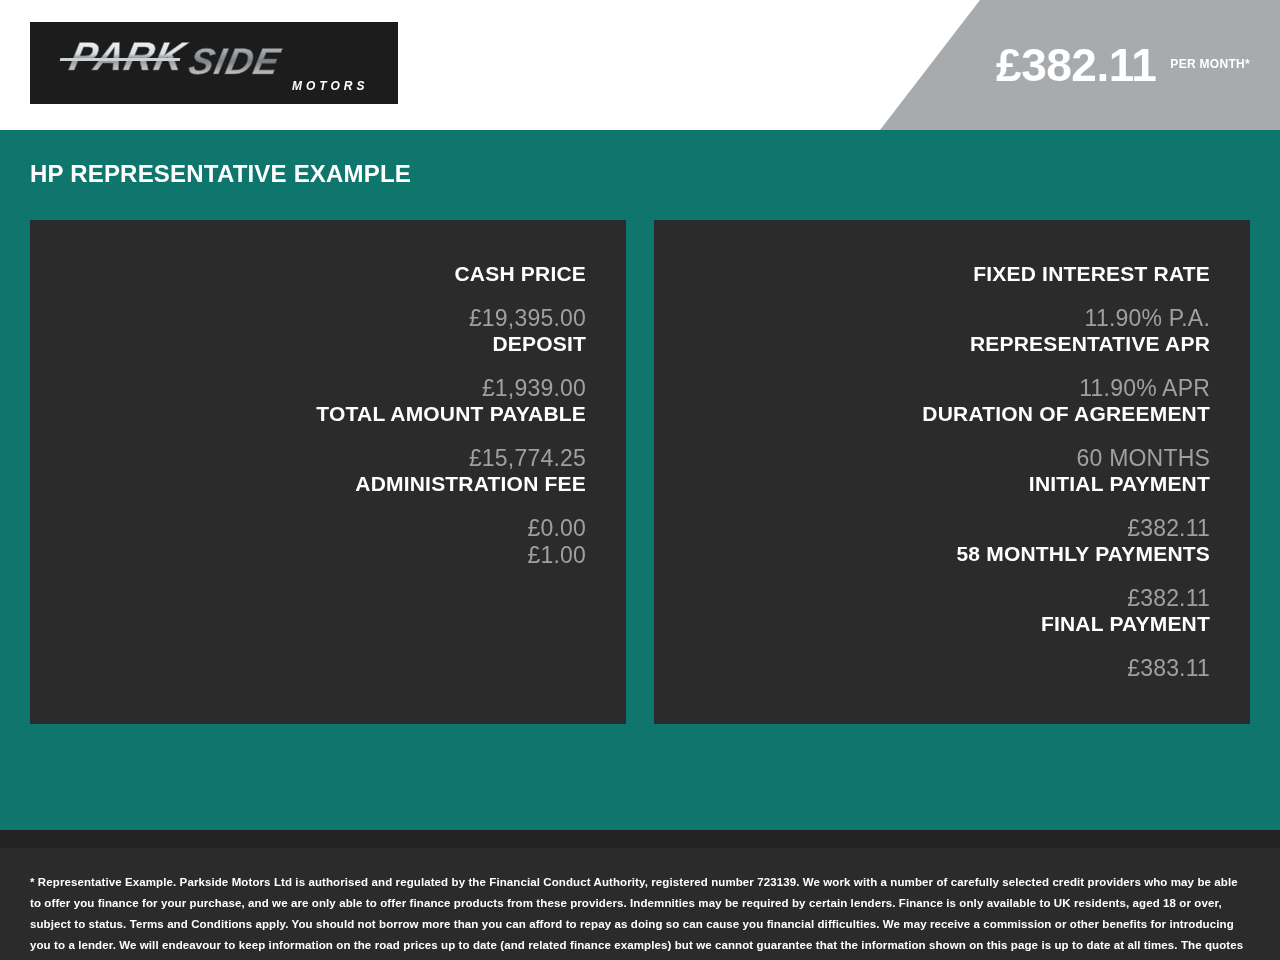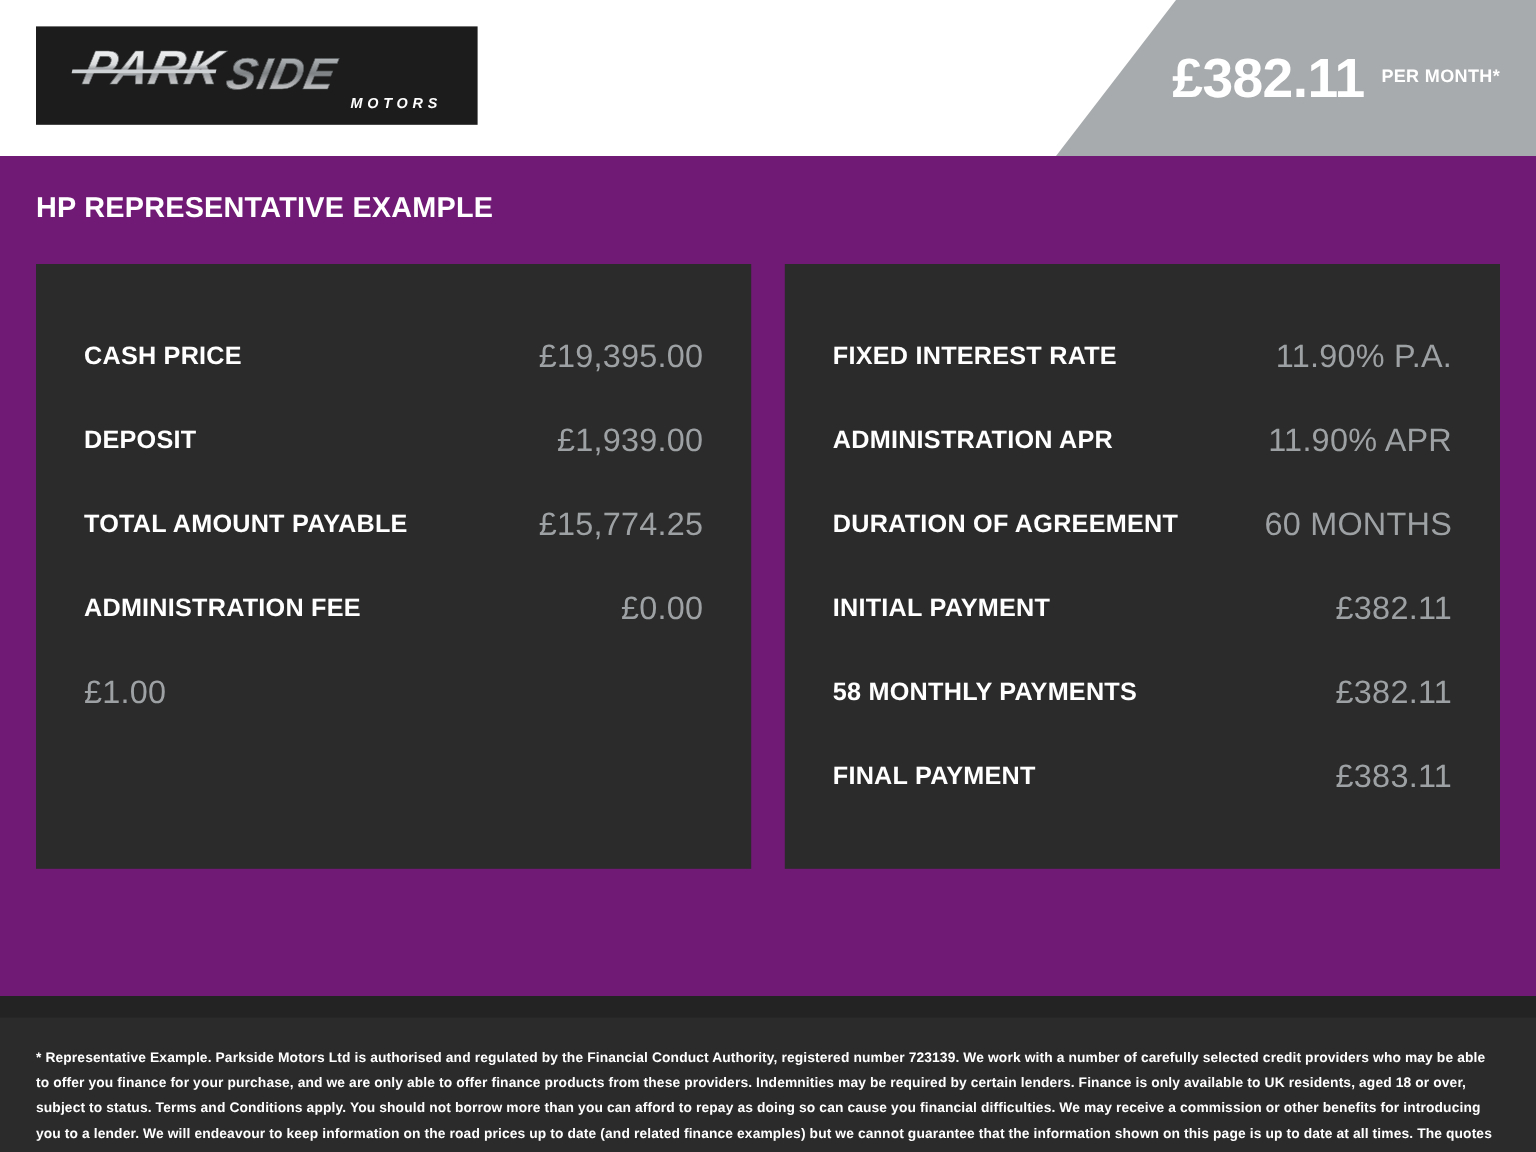--- a/index.html
+++ b/index.html
@@ -39,42 +39,42 @@
     gap: 14px;
   }
   .price-amount {
     font-size: 46px;
     font-weight: bold;
     color: #ffffff;
     letter-spacing: -0.5px;
     line-height: 1;
   }
   .price-per {
-    font-size: 15px;
+    font-size: 12px;
     font-weight: bold;
     color: #ffffff;
     letter-spacing: 0.3px;
     padding-bottom: 3px;
   }
 
   
   .logo-box {
     position: absolute;
     left: 30px;
     top: 22px;
     width: 368px;
     height: 82px;
     background: #1c1c1c;
     display: block;
   }
   .logo-svg { display: block; }
 
   
   .main {
-    background: #701a75;
+    background: #0f766e;
     padding: 30px 30px 0 30px;
     height: 700px;
   }
   .main-title {
     color: #ffffff;
     font-size: 24px;
     font-weight: bold;
     letter-spacing: 0.2px;
     margin-bottom: 32px;
   }
@@ -82,34 +82,35 @@
     display: flex;
     gap: 28px;
   }
   .panel {
     flex: 1;
     background: #2b2b2b;
     padding: 42px 40px;
   }
   .row {
     display: flex;
-    align-items: center;
+    align-items: flex-end;
     justify-content: space-between;
     height: 70px;
+    flex-direction: column;
   }
   .row-label {
     color: #ffffff;
     font-size: 21px;
     font-weight: bold;
     letter-spacing: 0.2px;
     white-space: nowrap;
   }
   .row-value {
     color: #9ea1a3;
-    font-size: 27px;
+    font-size: 23px;
     font-weight: normal;
     letter-spacing: 0.2px;
     white-space: nowrap;
     text-align: right;
   }
 
   
   .footer {
     background: #2b2b2b;
     margin: 18px 0 0 0;
@@ -186,21 +187,21 @@
         <span class="row-value">£1.00</span>
       </div>
     </div>
 
     <div class="panel">
       <div class="row">
         <span class="row-label">FIXED INTEREST RATE</span>
         <span class="row-value">11.90% P.A.</span>
       </div>
       <div class="row">
-        <span class="row-label">ADMINISTRATION APR</span>
+        <span class="row-label">REPRESENTATIVE APR</span>
         <span class="row-value">11.90% APR</span>
       </div>
       <div class="row">
         <span class="row-label">DURATION OF AGREEMENT</span>
         <span class="row-value">60 MONTHS</span>
       </div>
       <div class="row">
         <span class="row-label">INITIAL PAYMENT</span>
         <span class="row-value">£382.11</span>
       </div>

